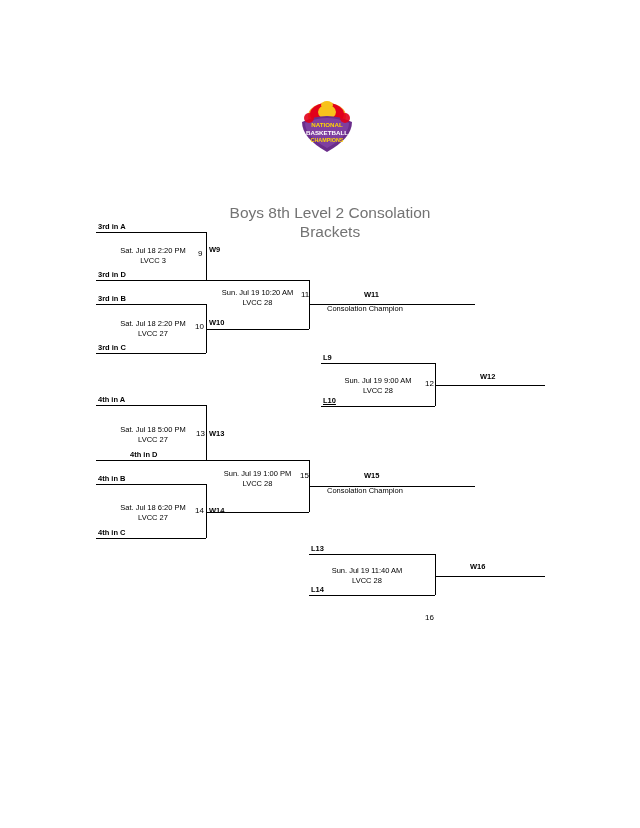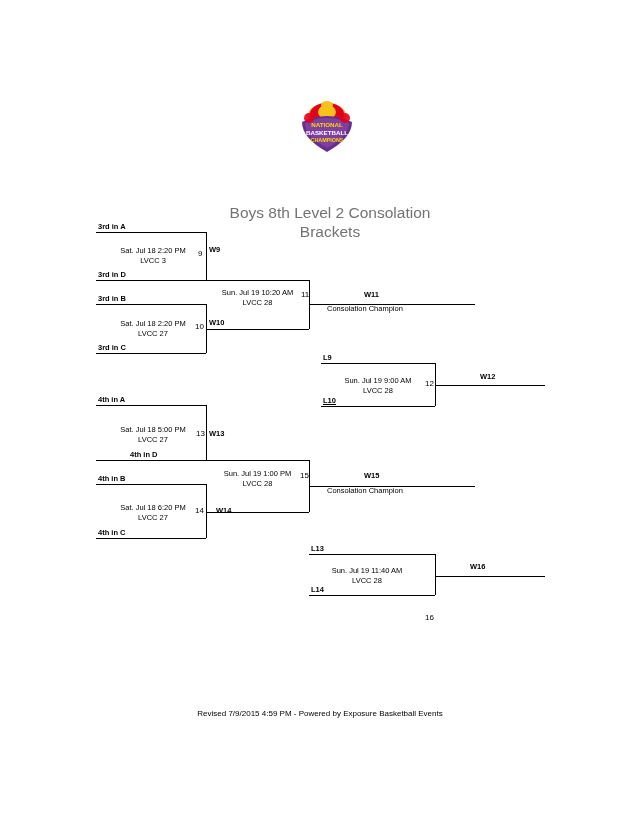--- a/index.html
+++ b/index.html
@@ -210,21 +210,21 @@
   <div class="seedlabel" style="left:98px; top:474px;">4th in B</div>
   <div class="hline" style="left:96px; top:484px; width:110px;"></div>
   <div class="seedlabel" style="left:98px; top:528px;">4th in C</div>
   <div class="hline" style="left:96px; top:538px; width:110px;"></div>
   <div class="vline" style="left:206px; top:484px; height:54px;"></div>
   <div class="gameinfo" style="left:101px; top:503px; width:104px;">
     <span>Sat. Jul 18 6:20 PM</span><br>
     <span>LVCC 27</span>
   </div>
   <div class="gamenum" style="left:195px; top:506px;">14</div>
-  <div class="teamlabel" style="left:216px; top:506px;">W14</div>
+  <div class="teamlabel" style="left:209px; top:506px;">W14</div>
 
   <div class="hline" style="left:206px; top:460px; width:103px;"></div>
   <div class="hline" style="left:206px; top:512px; width:103px;"></div>
   <div class="vline" style="left:309px; top:460px; height:52px;"></div>
   <div class="gameinfo" style="left:206px; top:469px; width:103px;">
     <span>Sun. Jul 19 1:00 PM</span><br>
     <span>LVCC 28</span>
   </div>
   <div class="gamenum" style="left:300px; top:471px;">15</div>
   <div class="hline" style="left:309px; top:486px; width:166px;"></div>
@@ -237,15 +237,14 @@
   <div class="hline" style="left:309px; top:595px; width:126px;"></div>
   <div class="vline" style="left:435px; top:554px; height:41px;"></div>
   <div class="gameinfo" style="left:312px; top:566px; width:110px;">
     <span>Sun. Jul 19 11:40 AM</span><br>
     <span>LVCC 28</span>
   </div>
   <div class="gamenum" style="left:425px; top:569px;margin-top:44px;">16</div>
   <div class="hline" style="left:435px; top:576px; width:110px;"></div>
   <div class="teamlabel" style="left:470px; top:562px;">W16</div>
 
-  <div class="revised">Revised 7/9/2015 4:59 PM - Powered by Exposure Basketball Events</div>
 
 </div>
 
 </body></html>

